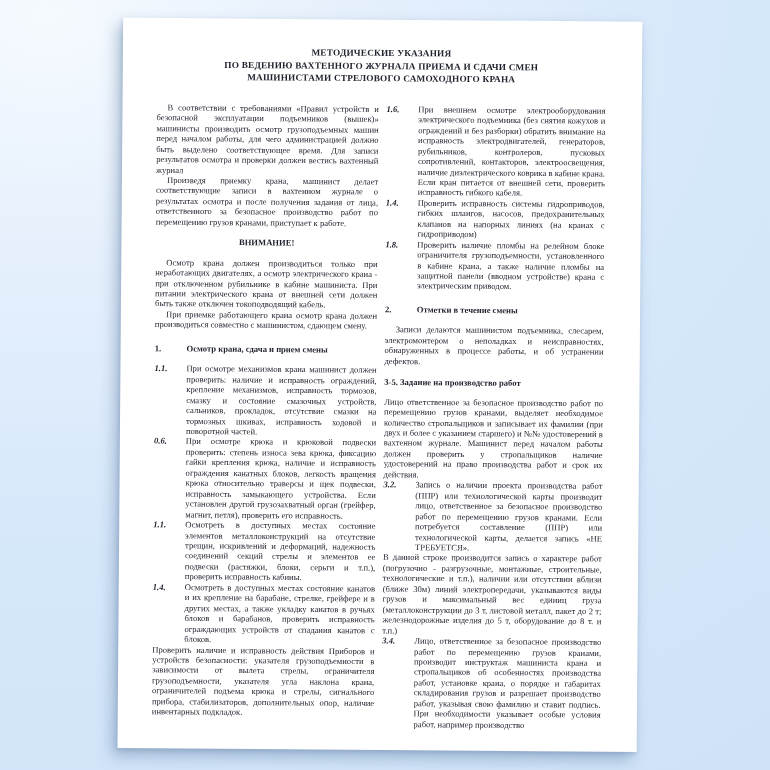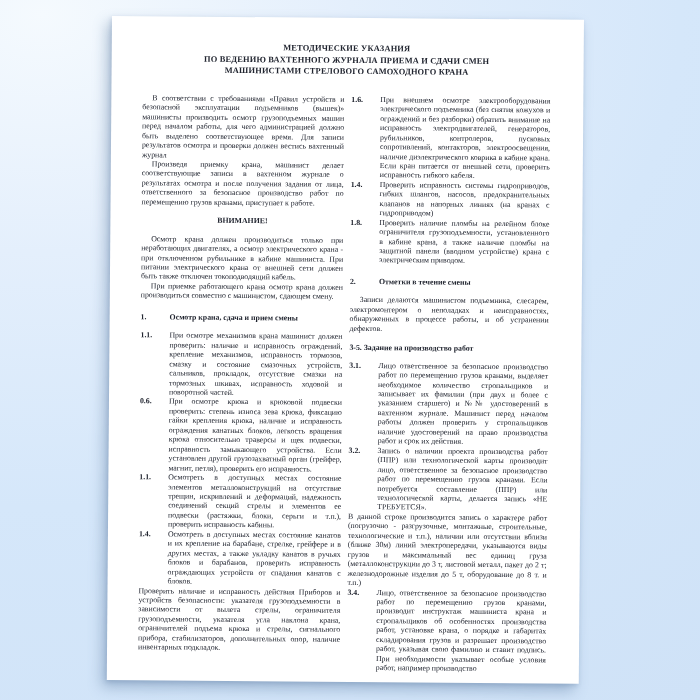--- a/index.html
+++ b/index.html
@@ -32,21 +32,21 @@
   }
   .col-left  { width: 202px; }
   .col-right { width: 199px; }
   p.ind { margin: 0; text-indent: 10px; }
   .att-heading { text-align: center; font-weight: bold; margin: 9px 0 9px; }
   .sec-heading { display: flex; font-weight: bold; margin: 12px 0 9px; text-align: left; }
   .sec-heading .num { width: 29px; flex: none; }
   .sec-heading .ttl { flex: 1; }
   .sec35-heading { font-weight: bold; margin: 10px 0 8px; text-align: left; }
   .item { display: flex; }
-  .item .num { width: 29px; flex: none; font-weight: bold; }
+  .item .num { width: 29px; flex: none; font-weight: bold; font-style: italic; }
   .item .txt { flex: 1; text-align: justify; }
   .sec2-par { margin: 0; text-indent: 10px; }
 </style>
 </head>
 <body>
 
 <div class="paper">
 
   <div class="title-block">
     <div>МЕТОДИЧЕСКИЕ УКАЗАНИЯ</div>
@@ -107,21 +107,20 @@
 
       <div class="sec-heading">
         <span class="num">2.</span>
         <span class="ttl">Отметки в течение смены</span>
       </div>
       <p class="sec2-par">Записи делаются машинистом подъемника, слесарем, электромонтером о неполадках и неисправностях, обнаруженных в процессе работы, и об устранении дефектов.</p>
 
       <div class="sec35-heading">3-5. Задание на производство работ</div>
 
       <div class="item">
-        <span class="num">3.1.</span>
         <span class="txt">Лицо ответственное за безопасное производство работ по перемещению грузов кранами, выделяет необходимое количество стропальщиков и записывает их фамилии (при двух и более с указанием старшего) и №№ удостоверений в вахтенном журнале. Машинист перед началом работы должен проверить у стропальщиков наличие удостоверений на право производства работ и срок их действия.</span>
       </div>
       <div class="item">
         <span class="num">3.2.</span>
         <span class="txt">Запись о наличии проекта производства работ (ППР) или технологической карты производит лицо, ответственное за безопасное производство работ по перемещению грузов кранами. Если потребуется составление (ППР) или технологической карты, делается запись «НЕ ТРЕБУЕТСЯ».</span>
       </div>
       <div class="item">
         <span class="txt">В данной строке производится запись о характере работ (погрузочно - разгрузочные, монтажные, строительные, технологические и т.п.), наличии или отсутствии вблизи (ближе 30м) линий электропередачи, указываются виды грузов и максимальный вес единиц груза (металлоконструкции до 3 т, листовой металл, пакет до 2 т; железнодорожные изделия до 5 т, оборудование до 8 т. и т.п.)</span>
       </div>
       <div class="item">

